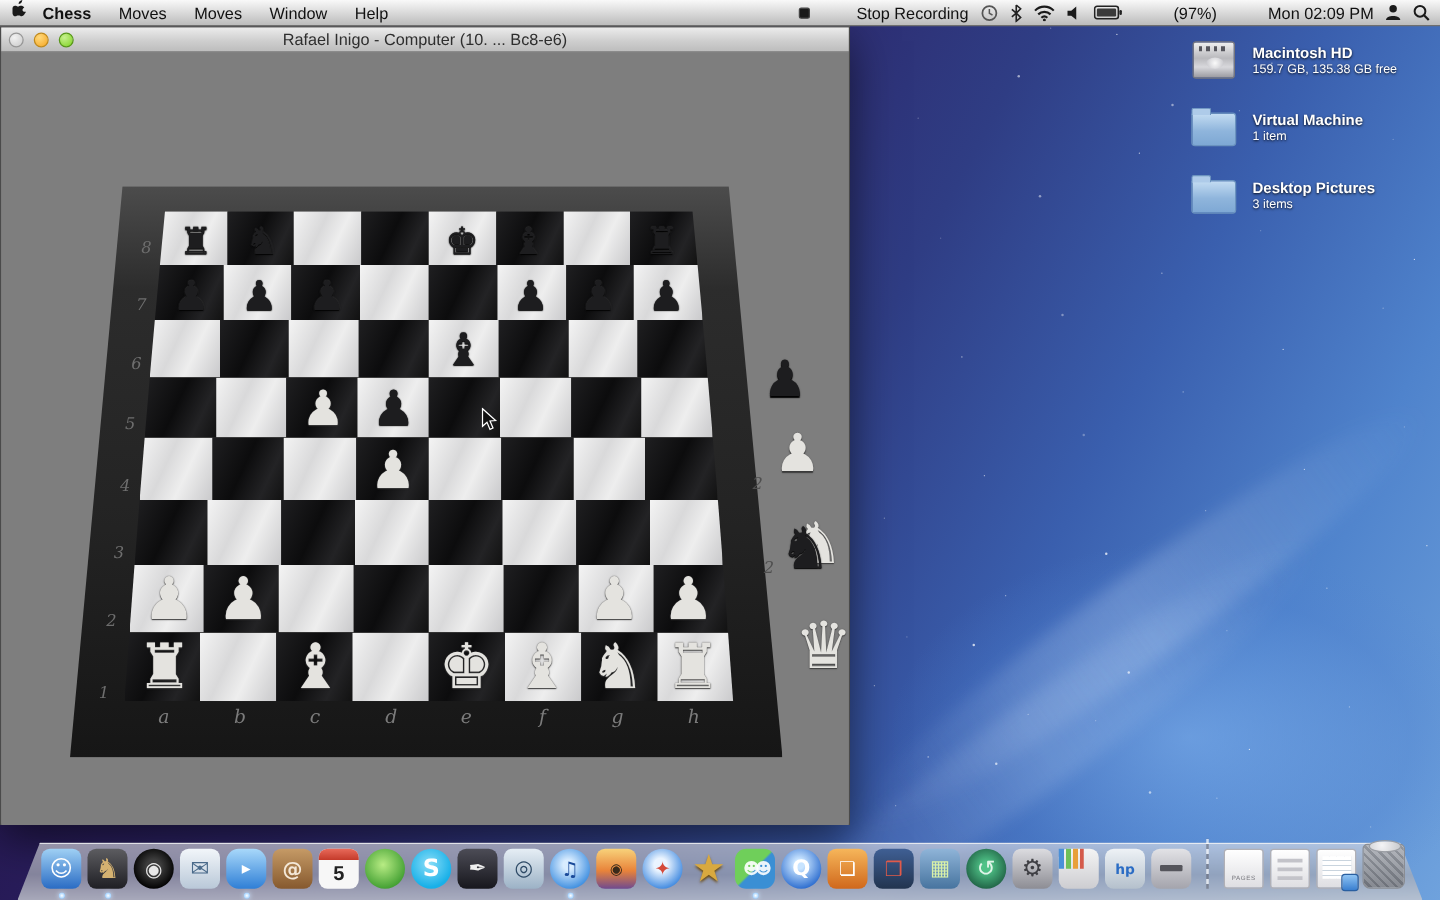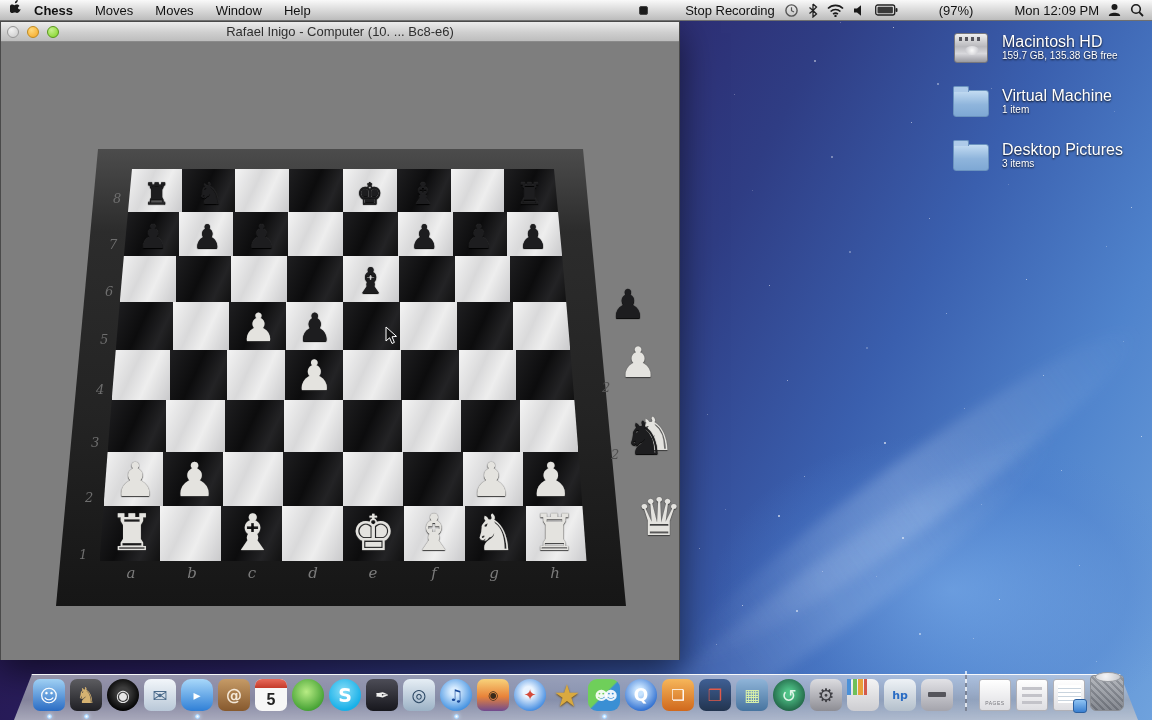--- a/index.html
+++ b/index.html
@@ -57,21 +57,21 @@
     color:#8d8d8d; font-size:15px; opacity:.85; z-index:3; }
   .rlabel { position:absolute; font-family:"DejaVu Serif",serif; font-style:italic; color:#6e6e6e; font-size:13px; z-index:3; }
   .capcount { position:absolute; font-family:"DejaVu Serif",serif; font-style:italic; color:#4f4f4f; font-size:13px; z-index:6; }
   .cursor { position:absolute; z-index:40; }
 
   
   .dicons { position:absolute; left:952px; top:30px; width:200px; z-index:10; }
   .dirow { display:flex; align-items:center; margin-bottom:18px; height:36px; }
   .dico { width:38px; height:36px; position:relative; flex:0 0 auto; }
   .labels { margin-left:12px; color:#fff; text-shadow:0 1px 2px rgba(0,0,0,.9); }
-  .labels .nm { font-size:16px; font-weight:normal; line-height:14px; }
+  .labels .nm { font-size:12px; font-weight:bold; line-height:14px; }
   .labels .inf { font-size:10px; line-height:13px; }
   .ic-drive { position:absolute; left:2px; top:3px; width:34px; height:30px; border-radius:3px;
     background:linear-gradient(#efefef,#b9b9bd 45%,#d8d8dc 70%,#9a9aa0); border:1px solid #77777d; }
   .ic-drive::before { content:""; position:absolute; left:4px; top:3px; right:4px; height:4px;
     background:repeating-linear-gradient(90deg,#55555c 0 3px,transparent 3px 6px); }
   .ic-drive::after { content:""; position:absolute; left:10px; top:12px; width:14px; height:9px; border-radius:50%;
     background:radial-gradient(circle,#fafafa,#c0c0c6); }
   .ic-dmg { position:absolute; left:5px; top:1px; width:28px; height:34px; border-radius:4px;
     background:linear-gradient(#ffffff,#e3e3e6 60%,#cfcfd4); border:1px solid #9a9aa0; }
   .ic-dmg::after { content:""; position:absolute; left:5px; bottom:4px; right:5px; height:3px; background:#c3c3c9; border-radius:2px; }
@@ -247,21 +247,21 @@
         </svg>
     </span>
     <span class="mb-ic">
       <svg width="23" height="12" viewBox="0 0 23 12">
           <rect x="0.7" y="1" width="19" height="10" rx="2" fill="none" stroke="#222" stroke-width="1.3"></rect>
           <rect x="20.5" y="4" width="2" height="4" rx="1" fill="#222"></rect>
           <rect x="2.5" y="2.8" width="15.4" height="6.4" rx="1" fill="#3a3a3a"></rect>
         </svg>
     </span>
     <span class="mb-txt">(97%)</span>
-    <span class="mb-txt">Mon 12:09 PM</span>
+    <span class="mb-txt">Mon 02:09 PM</span>
     <span class="mb-ic">
       <svg width="13" height="14" viewBox="0 0 13 14">
           <circle cx="6.5" cy="4" r="3" fill="#1a1a1a"></circle>
           <path d="M0.8 13 C0.8 8.8 12.2 8.8 12.2 13 Z" fill="#1a1a1a"></path>
         </svg>
     </span>
     <span class="mb-ic">
       <svg width="14" height="14" viewBox="0 0 14 14">
           <circle cx="6" cy="6" r="4.3" fill="none" stroke="#1a1a1a" stroke-width="1.6"></circle>
           <path d="M9.2 9.2 L13 13" stroke="#1a1a1a" stroke-width="1.8"></path>

